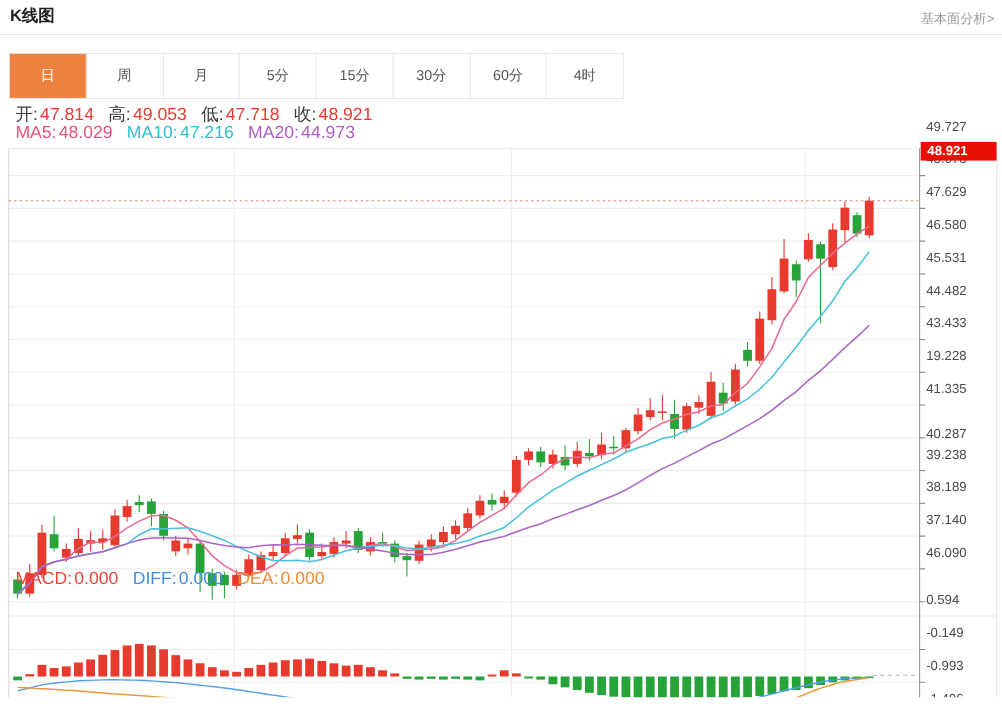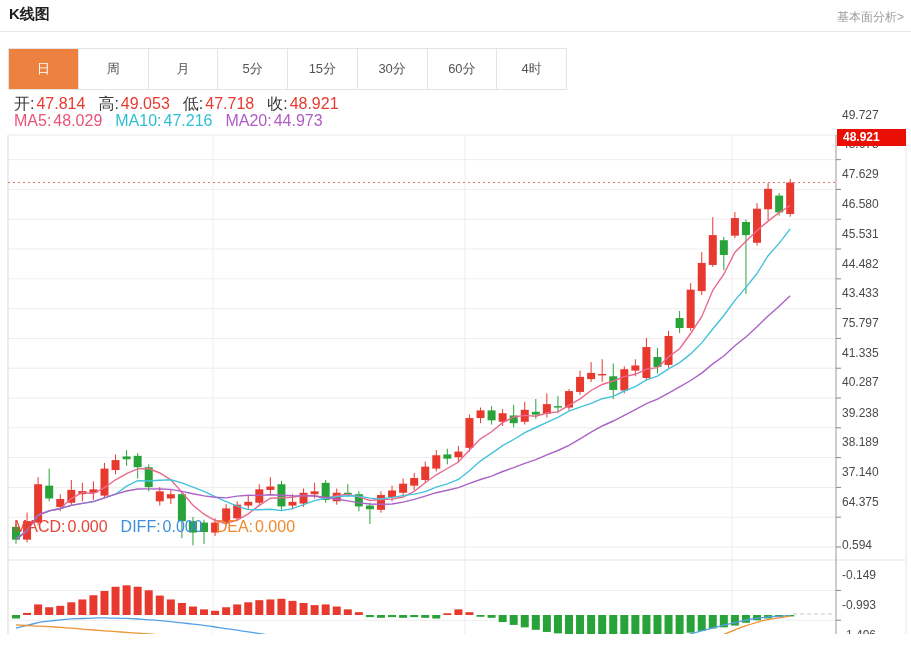--- a/index.html
+++ b/index.html
@@ -321,26 +321,26 @@
     <div class="overlay macd-row"><span class="grp"><span class="lbl" style="color: rgb(232, 69, 58);">MACD:</span><span class="val" style="color: rgb(232, 69, 58);">0.000</span></span><span class="grp"><span class="lbl" style="color: rgb(63, 143, 224);">DIFF:</span><span class="val" style="color: rgb(63, 143, 224);">0.000</span></span><span class="grp"><span class="lbl" style="color: rgb(239, 139, 46);">DEA:</span><span class="val" style="color: rgb(239, 139, 46);">0.000</span></span></div>
     <div class="price-tag" style="background: rgb(233, 15, 2);">48.921</div>
     <div id="axis-labels">
         <div class="axis-label" style="top: 17.6285px;">49.727</div>
         <div class="axis-label" style="top: 47.4285px;">48.678</div>
         <div class="axis-label" style="top: 77.2285px;">47.629</div>
         <div class="axis-label" style="top: 107.028px;">46.580</div>
         <div class="axis-label" style="top: 136.828px;">45.531</div>
         <div class="axis-label" style="top: 166.628px;">44.482</div>
         <div class="axis-label" style="top: 196.428px;">43.433</div>
-        <div class="axis-label" style="top: 226.228px;">75.797</div>
+        <div class="axis-label" style="top: 226.228px;">19.228</div>
         <div class="axis-label" style="top: 256.028px;">41.335</div>
-        <div class="axis-label" style="top: 285px;">40.287</div>
+        <div class="axis-label" style="top: 297px;">40.287</div>
         <div class="axis-label" style="top: 315.6px;">39.238</div>
         <div class="axis-label" style="top: 345.4px; text-align: center;">38.189</div>
         <div class="axis-label" style="top: 375.2px;">37.140</div>
-        <div class="axis-label" style="top: 405px;">64.375</div>
+        <div class="axis-label" style="top: 405px;">46.090</div>
         <div class="axis-label" style="top: 448.46px;">0.594</div>
         <div class="axis-label" style="top: 478.261px;">-0.149</div>
         <div class="axis-label" style="top: 508.063px; text-align: right;">-0.993</div>
         <div class="axis-label" style="top: 537.864px;">-1.496</div>
       </div>
   </div>
 </div>
 
 </body></html>

